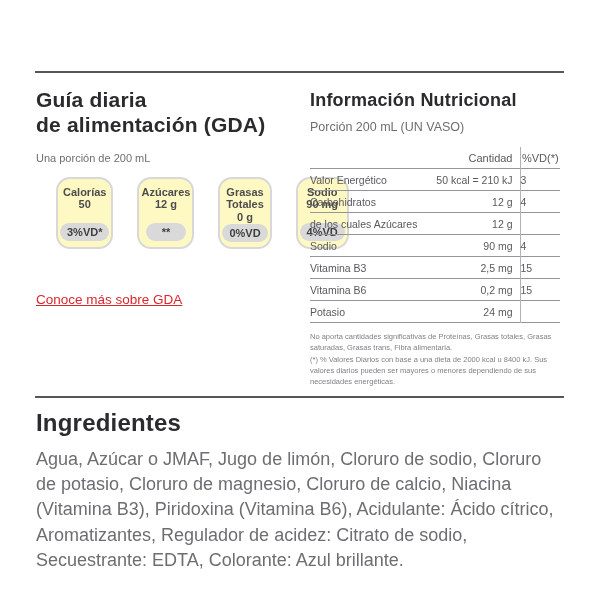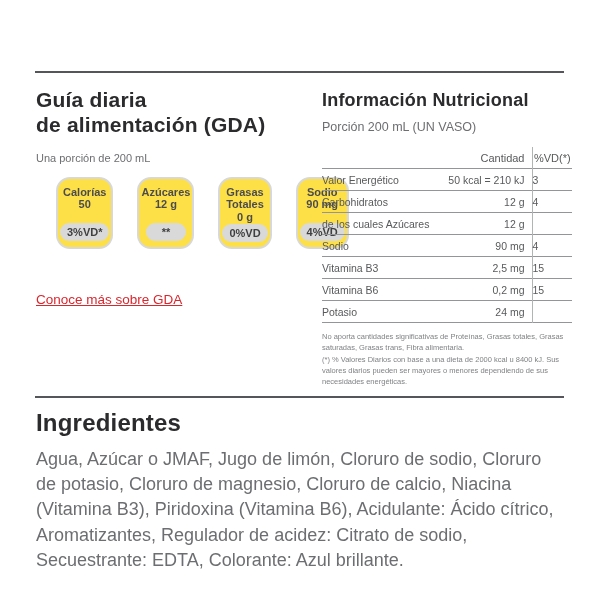--- a/index.html
+++ b/index.html
@@ -12,39 +12,39 @@
   .divider { position:absolute; left:35px; width:529px; height:2px; background:#55565a; }
   .divider.top { top:71px; }
   .divider.mid { top:396px; }
 
   
   .col-left { position:absolute; left:36px; top:88px; width:258px; }
   .gda-title { font-size:21px; font-weight:bold; color:#2b2b2d; line-height:1.18; letter-spacing:.2px; }
   .gda-sub { margin-top:13px; font-size:11px; color:#6d6e71; line-height:1.3; }
   .badges { margin-top:12px; display:flex; gap:4px; }
   .badge {
-    flex:1 1 0; height:72px; background:#fde047;
+    flex:1 1 0; height:72px; background:#fef9c3;
     border:2px solid #d8d8d8; border-radius:14px;
     display:flex; flex-direction:column; align-items:center; justify-content:space-between;
     padding:7px 2px 6px;
     margin-left:20px;
   }
   .badge-top { text-align:center; font-weight:bold; color:#4c4c4e; font-size:11px; line-height:1.15; }
   .badge-pill {
     background:#d9d9d9; border-radius:10px; min-width:40px; text-align:center;
     padding:2px 7px; font-size:11px; font-weight:bold; color:#3f3f41; line-height:1.3;
   }
   .gda-notes { margin-top:9px; font-size:8px; color:#6d6e71; line-height:1.5; }
   .gda-link {
     display:inline-block; margin-top:43px; font-size:13.5px; color:#d9272e;
     text-decoration:underline; cursor:pointer;
   }
 
   
-  .col-right { position:absolute; left:322px; top:90px; width:250px; }
+  .col-right { position:absolute; left:310px; top:90px; width:250px; }
   .nut-title { font-size:18px; font-weight:bold; color:#2b2b2d; letter-spacing:.2px; }
   .nut-sub { margin-top:9px; font-size:12.5px; color:#6d6e71; }
   table.nut { margin-top:13px; width:100%; border-collapse:collapse; font-size:10.5px; color:#58595b; }
   table.nut td, table.nut th { padding:4.5px 0; font-weight:normal; vertical-align:middle; }
   table.nut .lbl { text-align:left; }
   table.nut .amt { text-align:right; padding-right:7px; white-space:nowrap; }
   table.nut .vd  { width:40px; border-left:1px solid #b1b3b5; }
   table.nut thead th { font-size:11px; }
   table.nut tbody tr { border-top:1px solid #939598;margin-left:30px; }
   table.nut tbody tr:last-child { border-bottom:1px solid #939598; }

